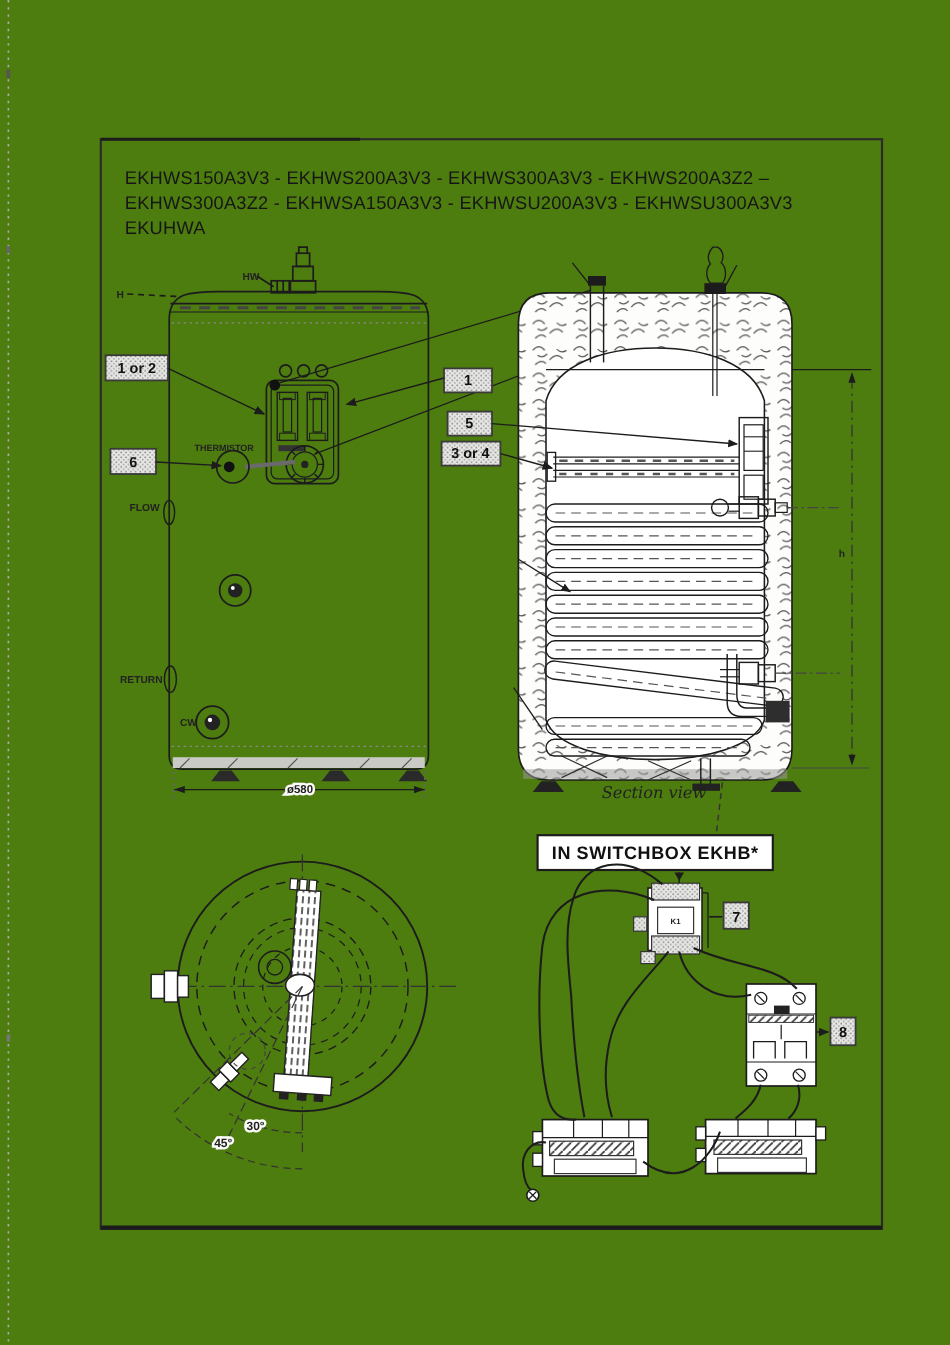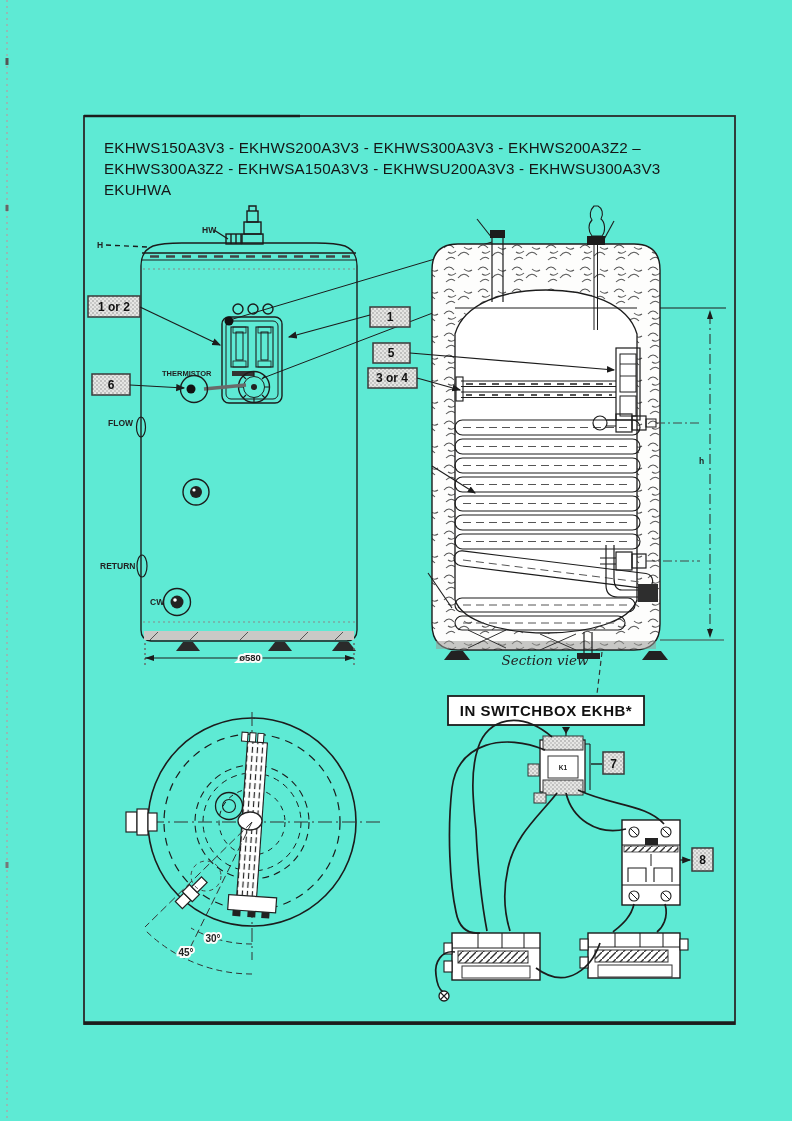--- a/index.html
+++ b/index.html
@@ -1,19 +1,19 @@
 <!DOCTYPE html>
 <html><head>
 <meta charset="utf-8">
 <style>
   html,body { margin:0; padding:0; }
   body { background:#e9e9e9; }
   .page {
     position:relative; width:792px; height:1121px;
-    background:#5eead4; overflow:hidden;
+    background:#4d7c0f; overflow:hidden;
     font-family:"Liberation Sans", sans-serif;
   }
   svg { position:absolute; left:0; top:0; }
   .title-txt { font-family:"Liberation Sans",sans-serif; font-size:15.2px; fill:#161616; letter-spacing:.2px; }
   .lbl  { font-family:"Liberation Sans",sans-serif; font-weight:bold; font-size:8.5px; fill:#222; }
   .lbl-sm { font-family:"Liberation Sans",sans-serif; font-weight:bold; font-size:7.5px; fill:#222; }
   .co-txt { font-family:"Liberation Sans",sans-serif; font-weight:bold; font-size:12px; fill:#111; text-anchor:middle; }
   .dim-txt { font-family:"Liberation Sans",sans-serif; font-weight:bold; font-size:9.5px; fill:#222; text-anchor:middle; paint-order:stroke; stroke:#fcfcfa; stroke-width:4px; }
   .ang-txt { font-family:"Liberation Sans",sans-serif; font-weight:bold; font-size:10px; fill:#222; text-anchor:middle; paint-order:stroke; stroke:#fcfcfa; stroke-width:4px; }
   .cap-txt { font-family:"DejaVu Serif",serif; font-style:italic; font-size:13.5px; fill:#222; text-anchor:middle; }

